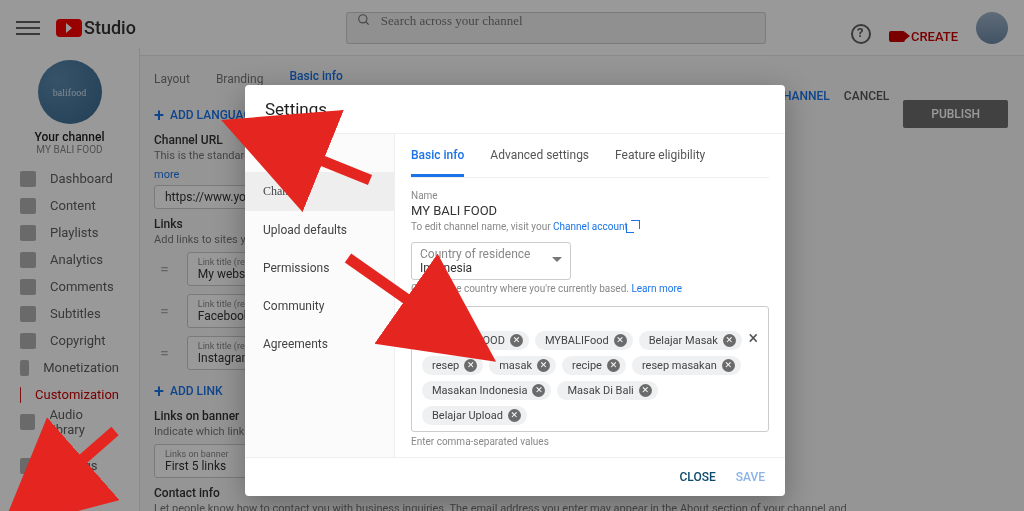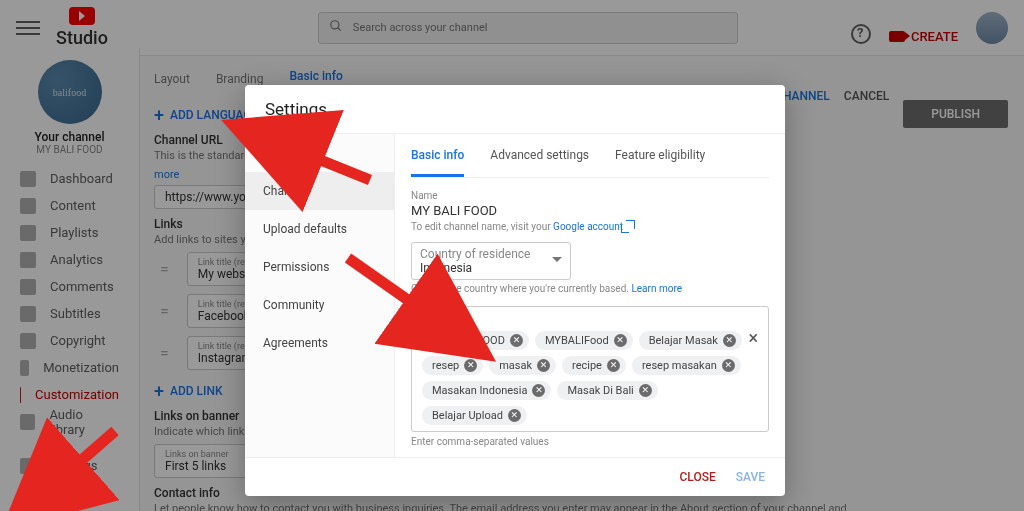--- a/index.html
+++ b/index.html
@@ -1,24 +1,24 @@
 <!DOCTYPE html>
 <html><head>
 <meta charset="utf-8">
 <style>
   * { box-sizing: border-box; margin: 0; padding: 0; }
   body { font-family: Roboto, Arial, sans-serif; background: #f9f9f9; width:1024px; height:511px; overflow:hidden; position:relative; color:#333; }
   
   .topbar { height:56px; display:flex; align-items:center; padding:0 16px; background:#fff; border-bottom:1px solid #e5e5e5;}
   .menu-ico { width:24px; height:24px; margin-right:16px; display:flex; flex-direction:column; justify-content:center; gap:4px;}
   .menu-ico div{height:2px; background:#606060;}
-  .logo { display:flex; align-items:center; font-weight:500; font-size:18px; gap:2px;flex-direction:column;}
+  .logo { display:flex; align-items:center; font-weight:500; font-size:18px; gap:2px;}
   .logo .play { width:26px; height:18px; background:#ff0000; border-radius:4px; position:relative;}
   .logo .play::after{content:'';position:absolute;left:10px;top:4px;border-left:6px solid #fff;border-top:5px solid transparent;border-bottom:5px solid transparent;}
-  .search { margin-left:210px; width:420px; height:32px; border:1px solid #ccc; border-radius:3px; background:#f1f1f1; display:flex; align-items:center; padding:0 10px; color:#777; font-size:11px; gap:10px;}
+  .search { margin-left:210px; width:420px; height:32px; border:1px solid #ccc; border-radius:3px; background:#f1f1f1; display:flex; padding:0 10px; color:#777; font-size:13px; gap:10px;font-family:Liberation Serif, serif;}
   .spacer{flex:1;}
   .top-actions{display:flex;align-items:flex-end;gap:18px;}
   .help-ico{width:20px;height:20px;border:2px solid #606060;border-radius:50%;position:relative;}
   .help-ico::after{content:'?';position:absolute;left:4px;top:-1px;font-size:13px;color:#606060;font-weight:bold;}
   .create-btn{display:flex;align-items:center;gap:6px;color:#cc0000;font-weight:500;font-size:13px;}
   .rec-ico{width:16px;height:11px;background:#cc0000;border-radius:2px;position:relative;}
   .rec-ico::after{content:'';position:absolute;right:-5px;top:1px;border-left:5px solid #cc0000;border-top:4px solid transparent;border-bottom:4px solid transparent;}
   .avatar{width:32px;height:32px;border-radius:50%;background:linear-gradient(#9fb4c8,#6f8ba8);}
   
   .sidebar{position:absolute;left:0;top:48px;bottom:0;width:140px;background:#fff;border-right:1px solid #e5e5e5;padding-top:8px;font-size:13px;color:#606060;}
@@ -50,21 +50,21 @@
   .field .lbl{font-size:9px;color:#888;}
   .link-row{display:flex;align-items:center;gap:12px;margin-bottom:8px;}
   .drag{color:#aaa;font-size:16px;padding:0 6px;}
   
   .scrim{position:absolute;inset:0;background:rgba(0,0,0,0.40);}
   .modal{position:absolute;left:245px;top:85px;width:540px;background:#fff;border-radius:4px;box-shadow:0 8px 30px rgba(0,0,0,0.3);display:flex;flex-direction:column;}
   .modal-title{font-size:17px;font-weight:400;padding:14px 20px;color:#222;}
   .modal-body{display:flex;border-top:1px solid #eee;min-height:290px;}
   .m-side{width:150px;background:#fbfbfb;border-right:1px solid #eee;font-size:12px;}
   .m-side-item{padding:12px 18px;color:#444;cursor:pointer;}
-  .m-side-item.sel{background:#eeeeee;}
+  .m-side-item.sel{background:#eeeeee;font-family:Liberation Serif, serif;}
   .m-main{flex:1;padding:0 16px 10px;}
   .m-tabs{display:flex;gap:26px;border-bottom:1px solid #eee;font-size:12px;margin-top:0;}
   .m-tab{padding:14px 0 12px;color:#555;}
   .m-tab.active{color:#1a73e8;border-bottom:3px solid #1a73e8;font-weight:500;}
   .m-label{font-size:10px;color:#888;margin-top:12px;}
   .m-value{font-size:13px;margin-top:2px;}
   .m-help{font-size:10px;color:#888;margin-top:3px;}
   .m-link{color:#1a73e8;}
   .ext-icon{display:inline-block;width:9px;height:9px;border:1.3px solid #1a73e8;border-left:none;border-bottom:none;position:relative;margin-left:3px;top:-1px;}
   .ext-icon::after{content:'';position:absolute;left:-5px;top:4px;width:7px;height:7px;border:1.3px solid #1a73e8;border-top:none;border-right:none;}
@@ -72,21 +72,21 @@
   .select-box .lbl{font-size:12px;color:#888;}
   .select-box .val{font-size:12px;}
   .select-box .chev{position:absolute;right:8px;top:14px;width:0;height:0;border-left:5px solid transparent;border-right:5px solid transparent;border-top:5px solid #777;}
   .kw-box{border:1px solid #ccc;border-radius:3px;margin-top:12px;padding:8px 10px 6px;position:relative;}
   .kw-box .lbl{font-size:9px;color:#888;}
   .chips{display:flex;flex-wrap:wrap;gap:6px;margin-top:6px;}
   .chip{background:#eef0f1;border-radius:14px;padding:3px 6px 3px 10px;font-size:11px;display:flex;align-items:center;gap:5px;color:#444;}
   .chip .x{width:13px;height:13px;border-radius:50%;background:#6b6b6b;color:#fff;font-size:9px;line-height:13px;text-align:center;}
   .kw-close{position:absolute;right:10px;top:20px;font-size:18px;color:#555;}
   .modal-footer{display:flex;justify-content:flex-end;gap:20px;padding:12px 20px;border-top:1px solid #eee;font-size:12px;font-weight:500;}
-  .mf{color:#b91c1c;cursor:pointer;}
+  .mf{color:#0c4a6e;cursor:pointer;}
   
   .arrow{position:absolute;pointer-events:none;}
   .arrow svg{overflow:visible;}
 </style>
 </head>
 <body>
 
 <div class="topbar">
   <div class="menu-ico">
       <div></div>
@@ -252,21 +252,21 @@
       </div>
     <div class="m-main">
       <div class="m-tabs">
         <div class="m-tab active">Basic info</div>
         <div class="m-tab">Advanced settings</div>
         <div class="m-tab">Feature eligibility</div>
       </div>
       <div class="m-label">Name</div>
       <div class="m-value">MY BALI FOOD</div>
       <div class="m-help">
-        <span>To edit channel name, visit your </span><span class="m-link">Google account</span><span class="ext-icon"></span>
+        <span>To edit channel name, visit your </span><span class="m-link">Channel account</span><span class="ext-icon"></span>
       </div>
       <div class="select-box">
         <div class="lbl">Country of residence</div>
         <div class="val">Indonesia</div>
         <div class="chev"></div>
       </div>
       <div class="m-help">
         <span>Choose the country where you're currently based. </span><span class="m-link">Learn more</span>
       </div>
       <div class="kw-box">

